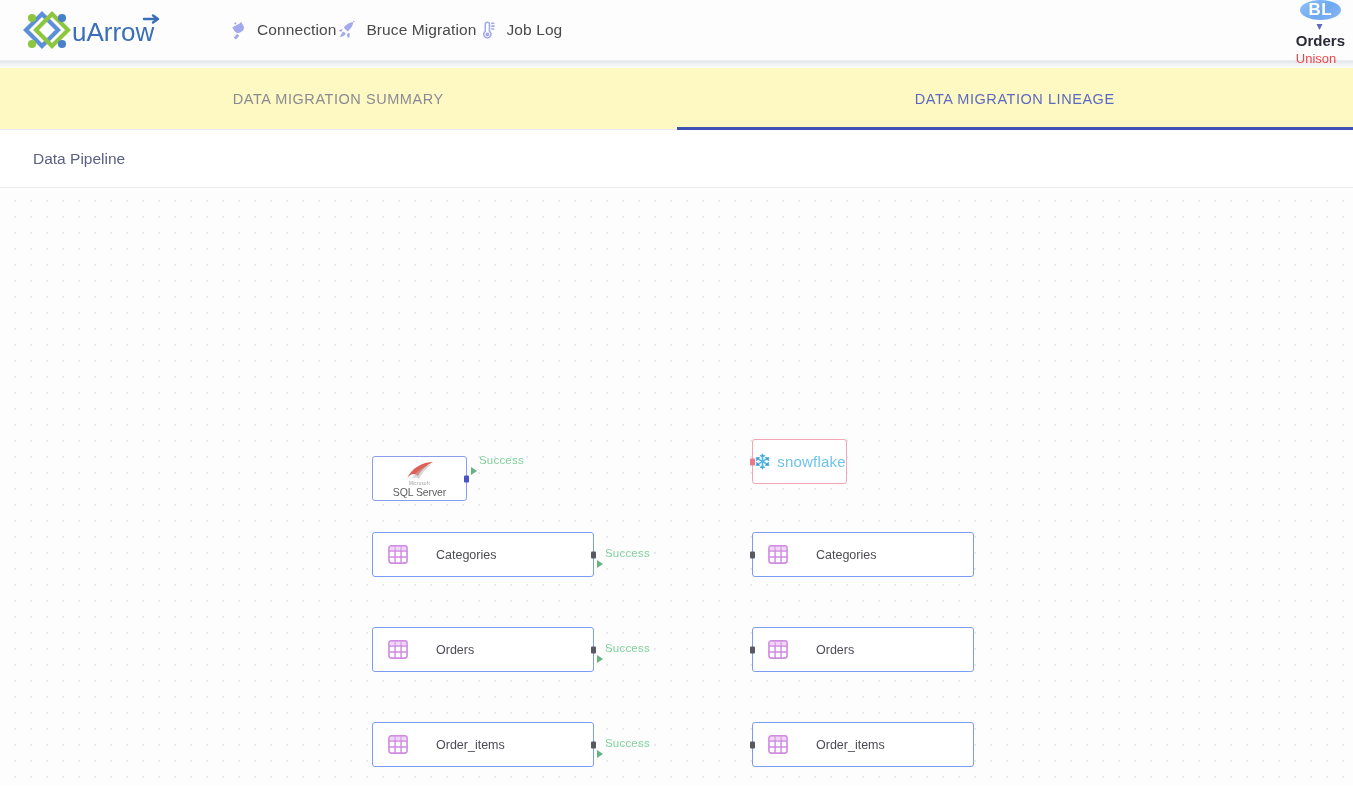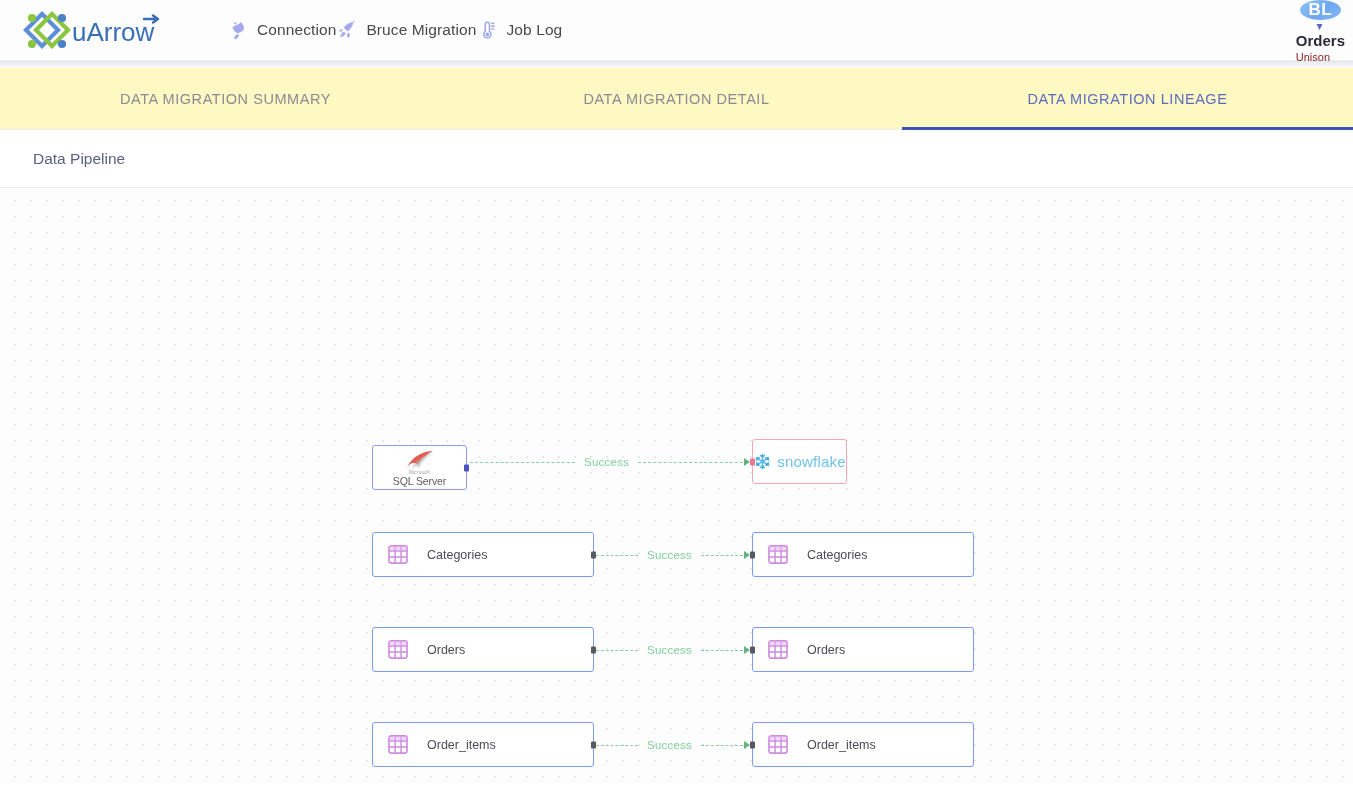--- a/index.html
+++ b/index.html
@@ -85,21 +85,21 @@
     color: #5c6bc0;
     font-size: 12px;
     line-height: 1;
     cursor: pointer;
   }
   .user-text { line-height: 1.25; }
   .user-name {
     font-size: 15px; font-weight: bold; color: #2b2b38;
     white-space: nowrap;
   }
-  .user-org { font-size: 11px; color: #7f1d1d; white-space: nowrap; }
+  .user-org { font-size: 13px; color: #ef4444; white-space: nowrap; }
 
   
   .tabstrip-shadow {
     height: 7px;
     background: linear-gradient(180deg,#e4e6eb 0%, #f4f5f8 60%, #fbfbfc 100%);
   }
   .tabstrip {
     position: relative;
     height: 62px;
     background: #fef9c3;
@@ -161,21 +161,21 @@
     cursor: pointer;
   }
   .node.src-logo, .node.dst-logo {
     width: 95px; height: 45px;
     justify-content: center;
   }
   .node.tbl {
     width: 222px; height: 45px;
     border: 1.6px solid #7a9cf5;
     padding-left: 15px;
-    gap: 19px;
+    gap: 28px;
   }
   .node.tbl .tbl-label {
     font-size: 12.5px;
     color: #4c4c55;
   }
   .node.sqlserver {
     border: 1.6px solid #8a9cec;
   }
   .node.snowflake {
     border: 1.6px solid #f3a7b6;
@@ -196,21 +196,22 @@
   .handle.right { right: -3px; }
   .handle.left  { left: -3px; }
   .handle.blue { background: #4b53c4; }
   .handle.pink { background: #e8788f; }
 
   
   .edge {
     position: absolute;
     height: 18px;
     display: flex;
-    align-items: center;
+    align-items: flex-start;
+    flex-direction: column;
   }
   .edge .seg {
     flex: 1 1 auto;
     height: 0;
     border-top: 1.6px dashed #76c893;
     opacity: .85;
   }
   .edge .edge-label {
     font-size: 11.5px;
     color: #7fcf9b;
@@ -307,31 +308,30 @@
     <div class="user-text">
       <div class="user-name">Orders</div>
       <div class="user-org">Unison</div>
     </div>
   </div>
 </div>
 
 <div class="tabstrip-shadow"></div>
 <div class="tabstrip">
   <div class="tab">DATA MIGRATION SUMMARY</div>
-  <div class="tab">DATA MIGRATION DETAIL</div>
   <div class="tab active">DATA MIGRATION LINEAGE</div>
 </div>
 
 <div class="subheader">
   <span class="subheader-title">Data Pipeline</span>
 </div>
 
 <div class="canvas">
 
-  <div class="node src-logo sqlserver" style="left:372px; top:257px;">
+  <div class="node src-logo sqlserver" style="left:372px; top:268px;">
     <div class="sql-wrap">
       <svg width="46" height="22" viewBox="0 0 46 22">
         <path d="M10 19 C14 8 26 2 36 2 C30 5 24 10 21 16 C18 13 13 13 10 19z" fill="#d94a3d" opacity=".88"></path>
         <path d="M14 20 C18 12 27 6 35 4 C29 9 24 14 22 19 C19 17 16 17 14 20z" fill="#b8b8b8" opacity=".55"></path>
       </svg>
       <span class="sql-ms">Microsoft</span>
       <span class="sql-text">SQL Server</span>
     </div>
     <div class="handle right blue"></div>
   </div>

